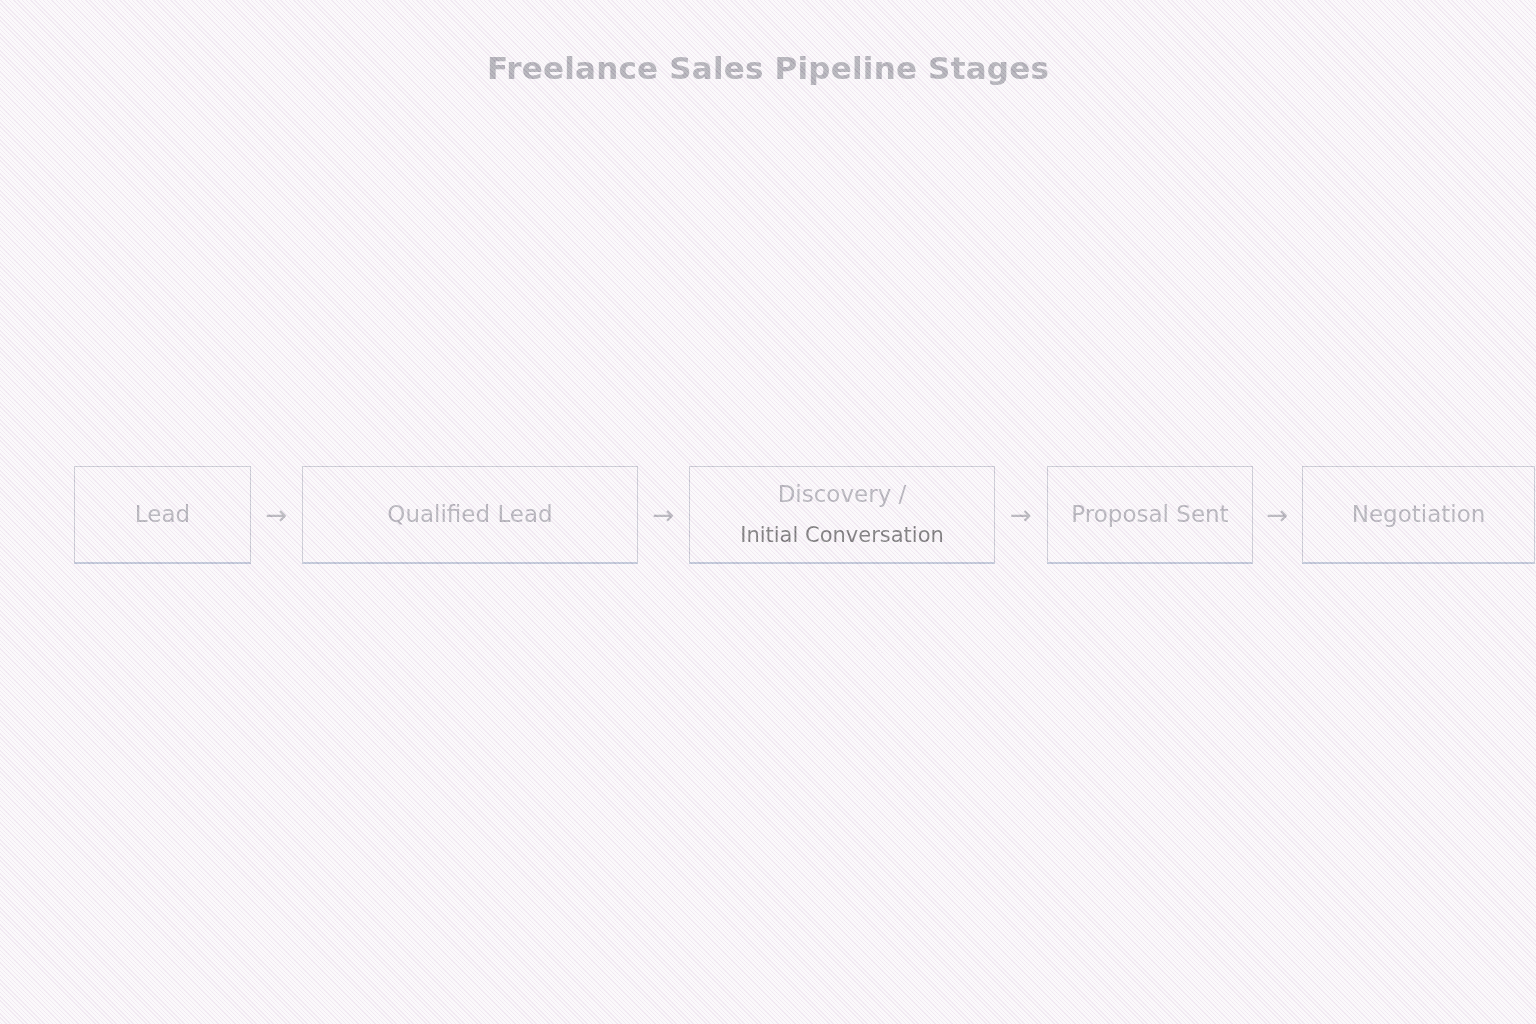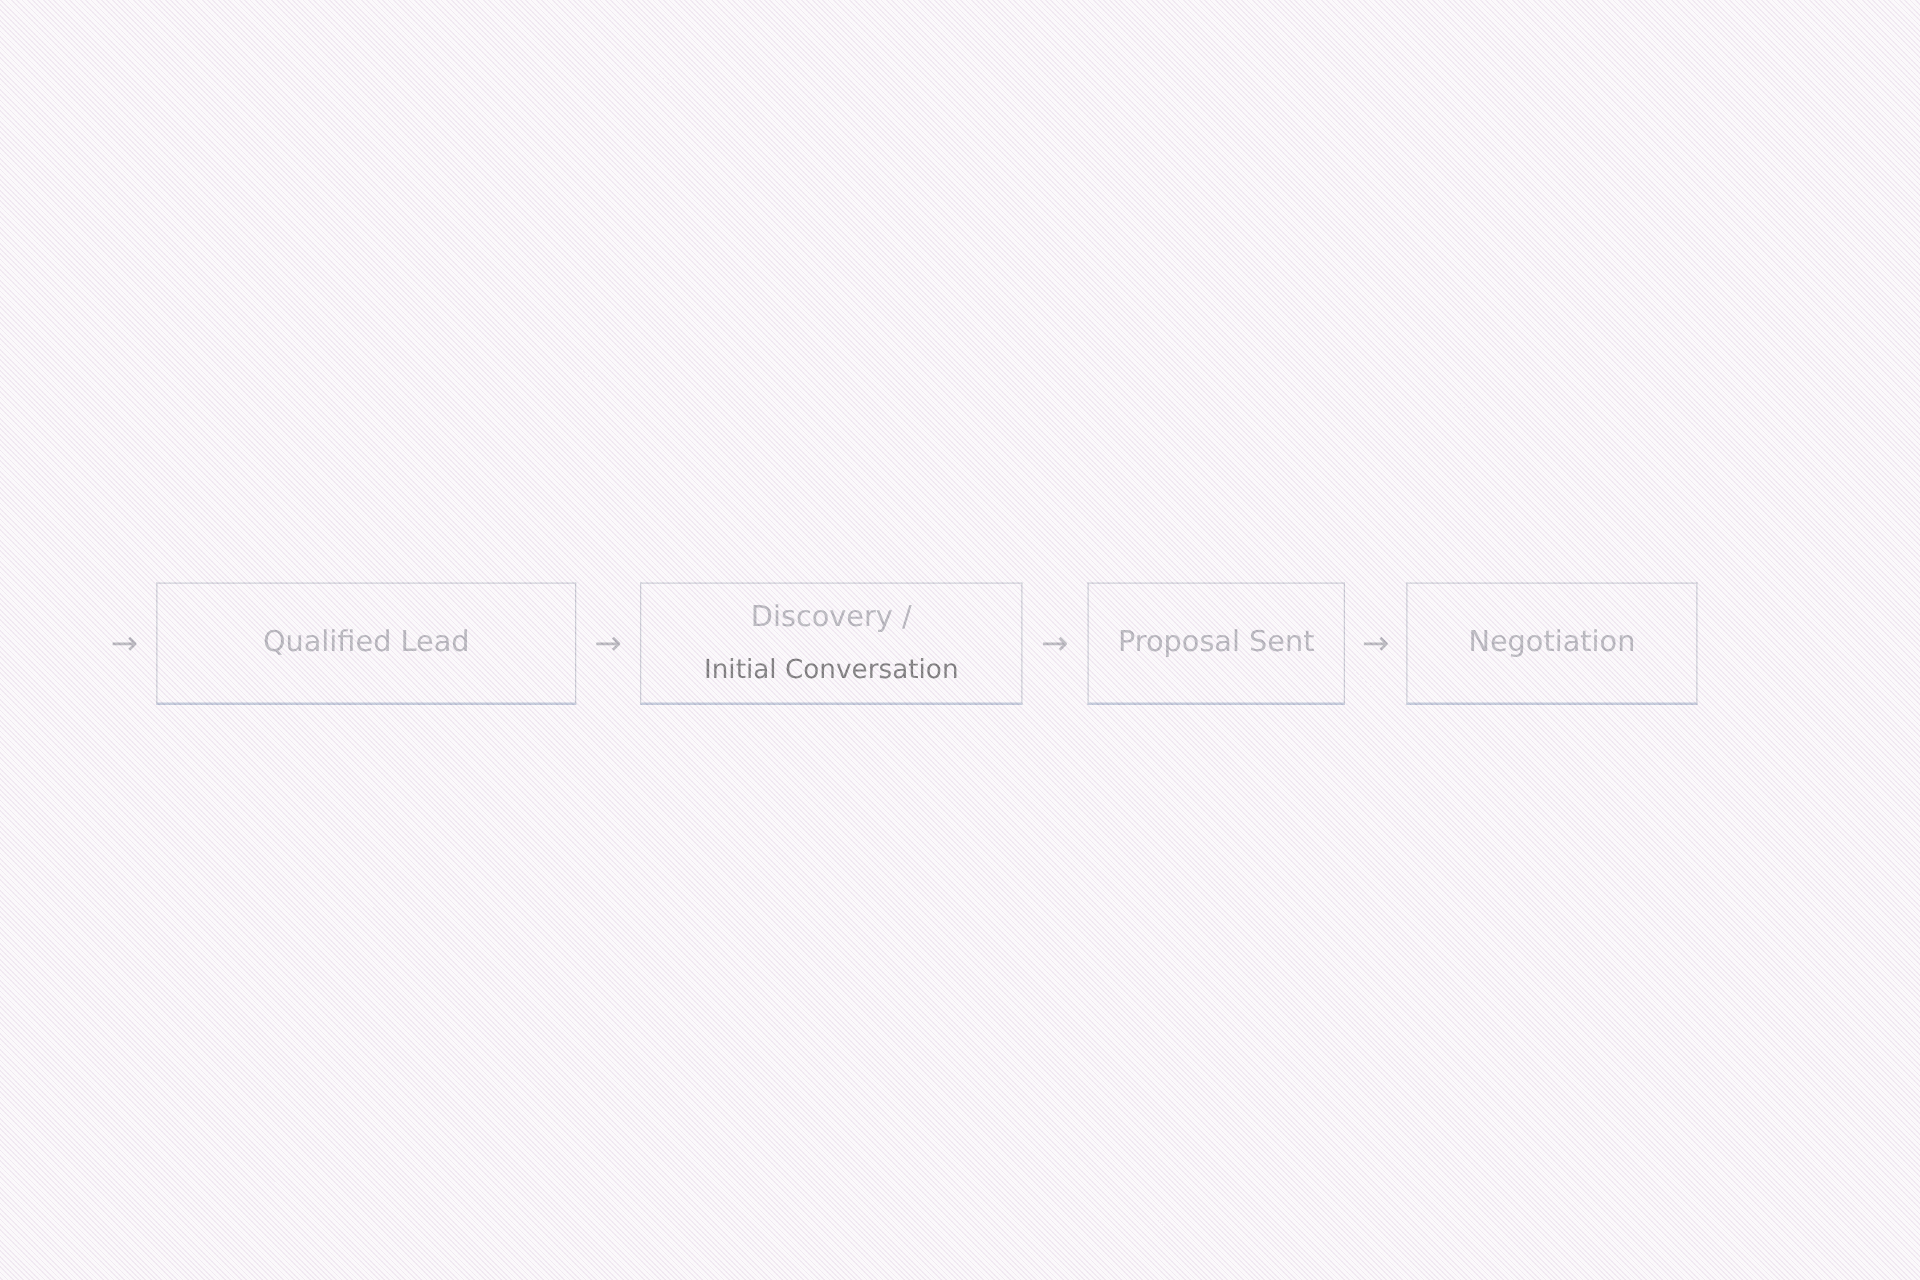--- a/index.html
+++ b/index.html
@@ -128,23 +128,27 @@
   .gap-1 { width: 51px; }
   .gap-2 { width: 51px; }
   .gap-3 { width: 52px; }
   .gap-4 { width: 49px; }
 </style>
 </head>
 <body>
 
 <div id="page">
 
+  <div id="diagram-title">Freelance Sales Pipeline Stages</div>
 
   <div id="pipeline-flow">
 
+    <div class="stage-node node-w-1">
+      <div class="stage-label-primary">Lead</div>
+    </div>
 
     <div class="flow-arrow gap-1">→</div>
 
     <div class="stage-node node-w-2">
       <div class="stage-label-primary">Qualified Lead</div>
     </div>
 
     <div class="flow-arrow gap-2">→</div>
 
     <div class="stage-node node-w-3">

